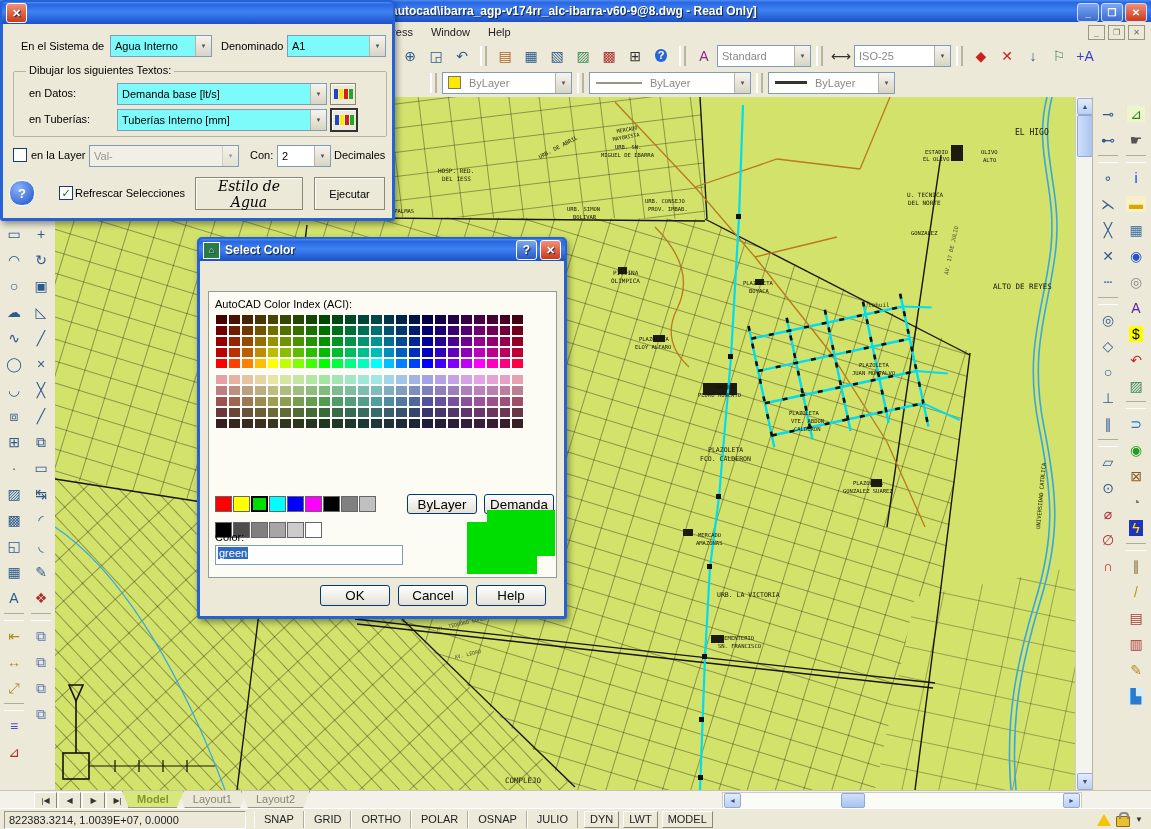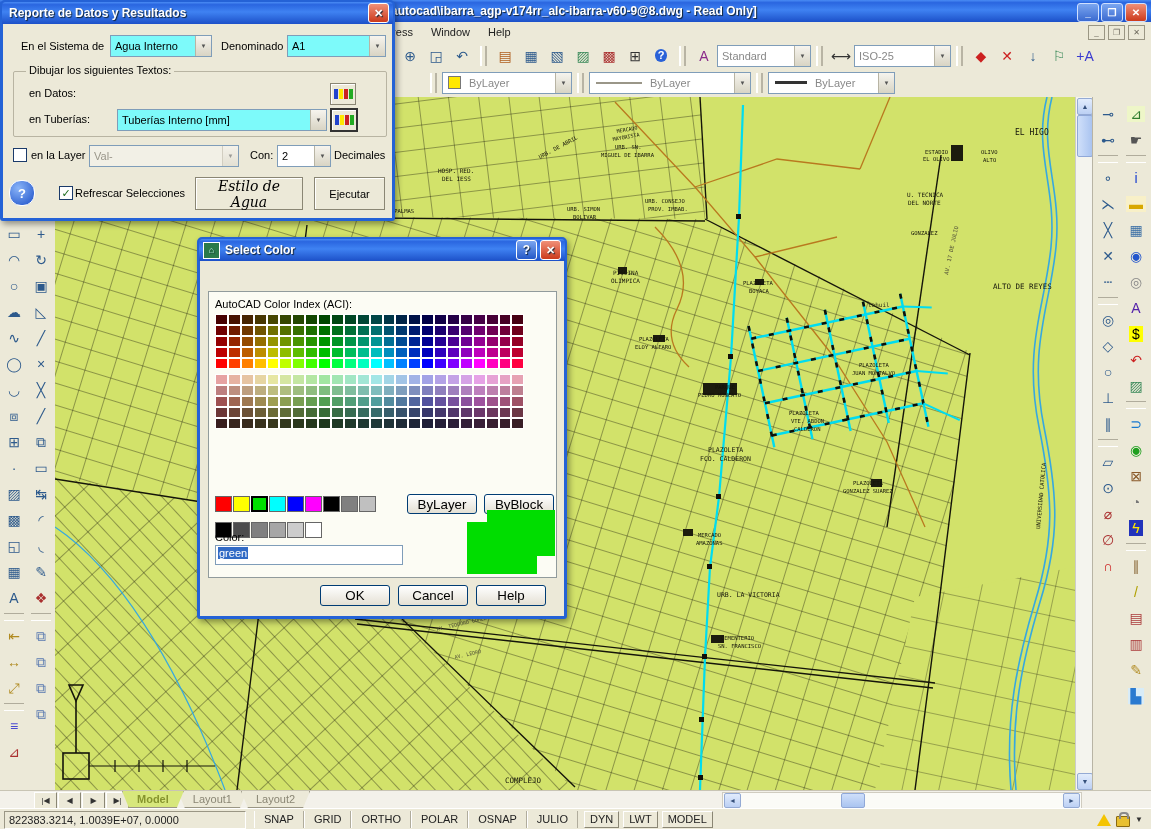--- a/index.html
+++ b/index.html
@@ -724,38 +724,41 @@
       </span>
     <span id="status-right">
       <span class="warn-tri"></span>
       <span class="lock-ico"></span>
       <span class="caret">▼</span>
     </span>
   </div>
 
   <div class="abs xpwin" id="reporte">
     <div class="xptitle">
-      <span class="t">Reporte de Datos y Resultados</span>
       <span class="tclose">✕</span>
     </div>
     <span class="lbl" style="left:18px;top:37px">En el Sistema de</span>
     <div class="combo cyanc abs" style="left:107px;top:32px;width:100px">
       <span class="val">Agua Interno</span>
       <span class="dd-btn">▼</span>
     </div>
     <span class="lbl" style="left:218px;top:37px">Denominado</span>
     <div class="combo cyanc abs" style="left:284px;top:32px;width:97px">
       <span class="val">A1</span>
       <span class="dd-btn">▼</span>
     </div>
 
     <div class="groupbox" style="left:10px;top:68px;width:372px;height:64px">
       <span class="legend">Dibujar los siguientes Textos:</span>
     </div>
     <span class="lbl" style="left:26px;top:84px">en Datos:</span>
+    <div class="combo cyanc abs" style="left:114px;top:80px;width:208px">
+      <span class="val">Demanda base [lt/s]</span>
+      <span class="dd-btn">▼</span>
+    </div>
     <div class="classic-btn pal-btn abs" style="left:327px;top:80px">
       <i style="background:#2244cc"></i>
         <i style="background:#ffe800"></i>
         <i style="background:#cc2222"></i>
         <i style="background:#22aa22"></i>
     </div>
     <span class="lbl" style="left:26px;top:110px">en Tuberías:</span>
     <div class="combo cyanc abs" style="left:114px;top:106px;width:208px">
       <span class="val">Tuberías Interno [mm]</span>
       <span class="dd-btn">▼</span>
@@ -1073,21 +1076,21 @@
         </div>
       <div class="std-row" id="gray-colors" style="left:6px;top:230px">
           <span class="std-sw" style="background: rgb(0, 0, 0);"></span>
           <span class="std-sw" style="background: rgb(77, 77, 77);"></span>
           <span class="std-sw" style="background: rgb(128, 128, 128);"></span>
           <span class="std-sw" style="background: rgb(166, 166, 166);"></span>
           <span class="std-sw" style="background: rgb(204, 204, 204);"></span>
           <span class="std-sw" style="background: rgb(255, 255, 255);"></span>
         </div>
       <button class="xp-btn abs" style="left:198px;top:202px;width:70px;height:20px">ByLayer</button>
-      <button class="xp-btn abs" style="left:275px;top:202px;width:70px;height:20px">ByBlock</button>
+      <button class="xp-btn abs" style="left:275px;top:202px;width:70px;height:20px">Demanda</button>
       <span class="abs" style="left:6px;top:238px;margin-top:1px;color:#000;top:238px">Color:</span>
       <div id="color-input">
         <span class="sel">green</span>
       </div>
       <svg class="abs" style="left:258px;top:218px" width="88" height="64">
         <polygon id="preview-poly" points="20,0 88,0 88,46 70,46 70,64 0,64 0,12 20,12" fill="#00dd00"></polygon>
       </svg>
     </div>
     <button class="xp-btn abs" style="left:120px;top:345px;width:70px;height:21px">OK</button>
     <button class="xp-btn abs" style="left:198px;top:345px;width:70px;height:21px">Cancel</button>

